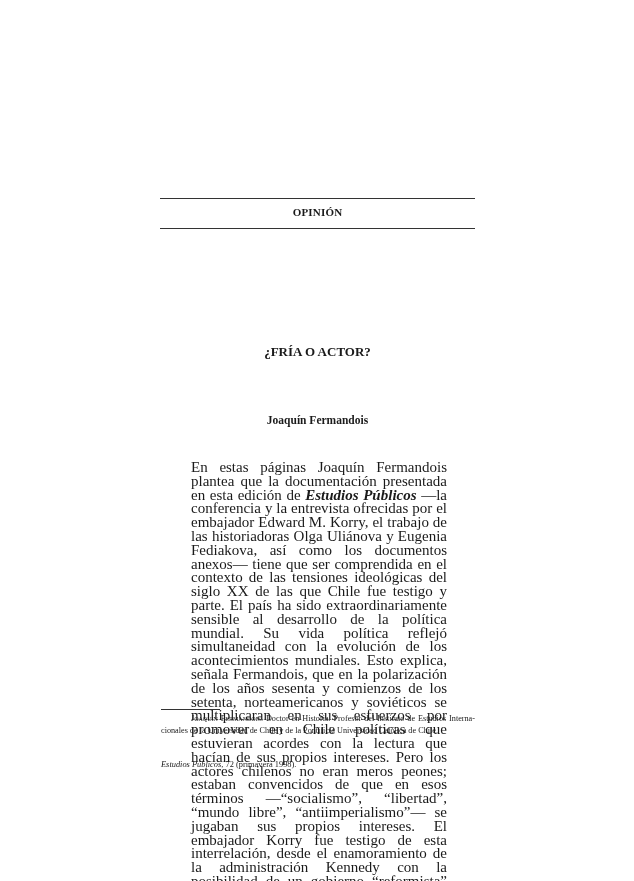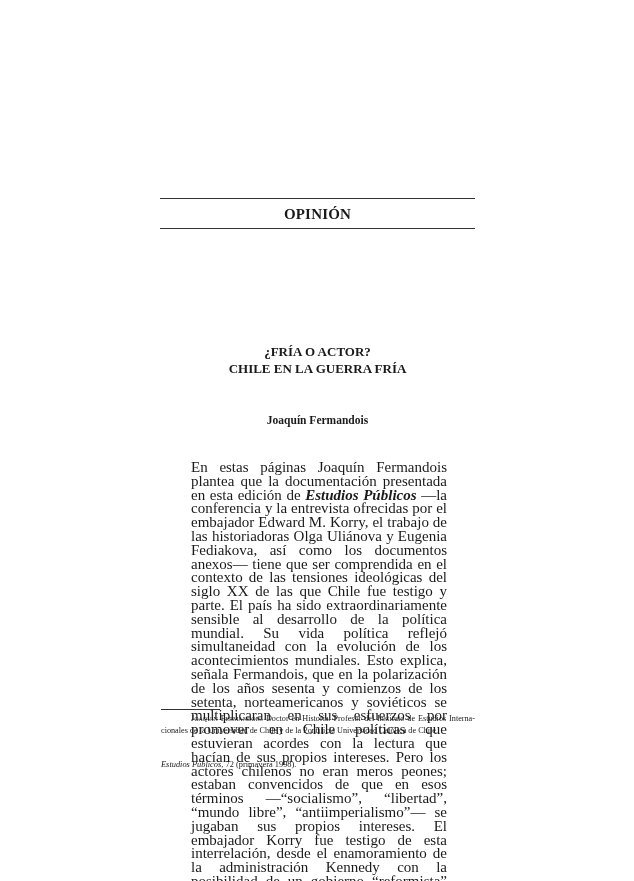--- a/index.html
+++ b/index.html
@@ -2,21 +2,21 @@
 <html><head>
   <meta charset="utf-8">
   <style>
     html, body { margin: 0; padding: 0; background: #ffffff; }
     body { width: 634px; height: 881px; position: relative; overflow: hidden;
            font-family: "Liberation Serif", "DejaVu Serif", serif; color: #1a1a1a; }
     .rule { position: absolute; left: 160px; width: 315px; height: 0; border-top: 1.2px solid #333; }
     .rule-top { top: 198px; }
     .rule-bottom { top: 228px; }
     .section-label { position: absolute; top: 206px; left: 160px; width: 315px; text-align: center;
-                     font-size: 15px; font-weight: bold; letter-spacing: 0.2px; }
+                     font-size: 11px; font-weight: bold; letter-spacing: 0.2px; }
     .title-block { position: absolute; top: 343px; left: 160px; width: 315px; text-align: center; }
     .title-line { font-size: 13px; font-weight: bold; line-height: 17px; }
     .author { position: absolute; top: 414px; left: 160px; width: 315px; text-align: center;
               font-size: 11.5px; font-weight: bold; }
     .abstract { position: absolute; top: 461px; left: 191px; width: 256px;
                 font-size: 15px; line-height: 13.8px; text-align: justify; }
     .abstract p { margin: 0; text-indent: 0; }
     .abstract i { font-style: italic; font-weight: bold; }
     .fn-rule { position: absolute; top: 709px; left: 161px; width: 59px; border-top: 1px solid #333; }
     .footnote { position: absolute; top: 713px; left: 161px; width: 314px;
@@ -28,21 +28,20 @@
   </style>
 </head>
 <body>
 
 <div class="rule rule-top"></div>
 <div class="section-label">OPINIÓN</div>
 <div class="rule rule-bottom"></div>
 
 <div class="title-block">
   <div class="title-line">¿FRÍA O ACTOR?</div>
-  <div class="title-line">CHILE EN LA GUERRA FRÍA</div>
 </div>
 
 <div class="author">Joaquín Fermandois</div>
 
 <div class="abstract">
   <p><span>En estas páginas Joaquín Fermandois plantea que la documentación presentada en esta edición de </span><i>Estudios Públicos</i><span> —la conferencia y la entrevista ofrecidas por el embajador Edward M. Korry, el trabajo de las historiadoras Olga Uliánova y Eugenia Fediakova, así como los documentos anexos— tiene que ser comprendida en el contexto de las tensiones ideológicas del siglo XX de las que Chile fue testigo y parte. El país ha sido extraordinariamente sensible al desarrollo de la política mundial. Su vida política reflejó simultaneidad con la evolución de los acontecimientos mundiales. Esto explica, señala Fermandois, que en la polarización de los años sesenta y comienzos de los setenta, norteamericanos y soviéticos se multiplicaran en sus esfuerzos por promover en Chile políticas que estuvieran acordes con la lectura que hacían de sus propios intereses. Pero los actores chilenos no eran meros peones; estaban convencidos de que en esos términos —“socialismo”, “libertad”, “mundo libre”, “antiimperialis­mo”— se jugaban sus propios intereses. El embajador Korry fue testigo de esta interrelación, desde el enamoramiento de la adminis­tración Kennedy con la posibilidad de un gobierno “reformista” en los años sesenta, pasando por el financiamiento vago y estéril a una</span></p>
 </div>
 
 <div class="fn-rule"></div>
 <div class="footnote"><span class="indent"></span><span class="sc">Joaquín Fermandois</span><span>. Doctor en Historia. Profesor del Instituto de Estudios Interna­cionales de la Universidad de Chile y de la Pontificia Universidad Católica de Chile.</span></div>

